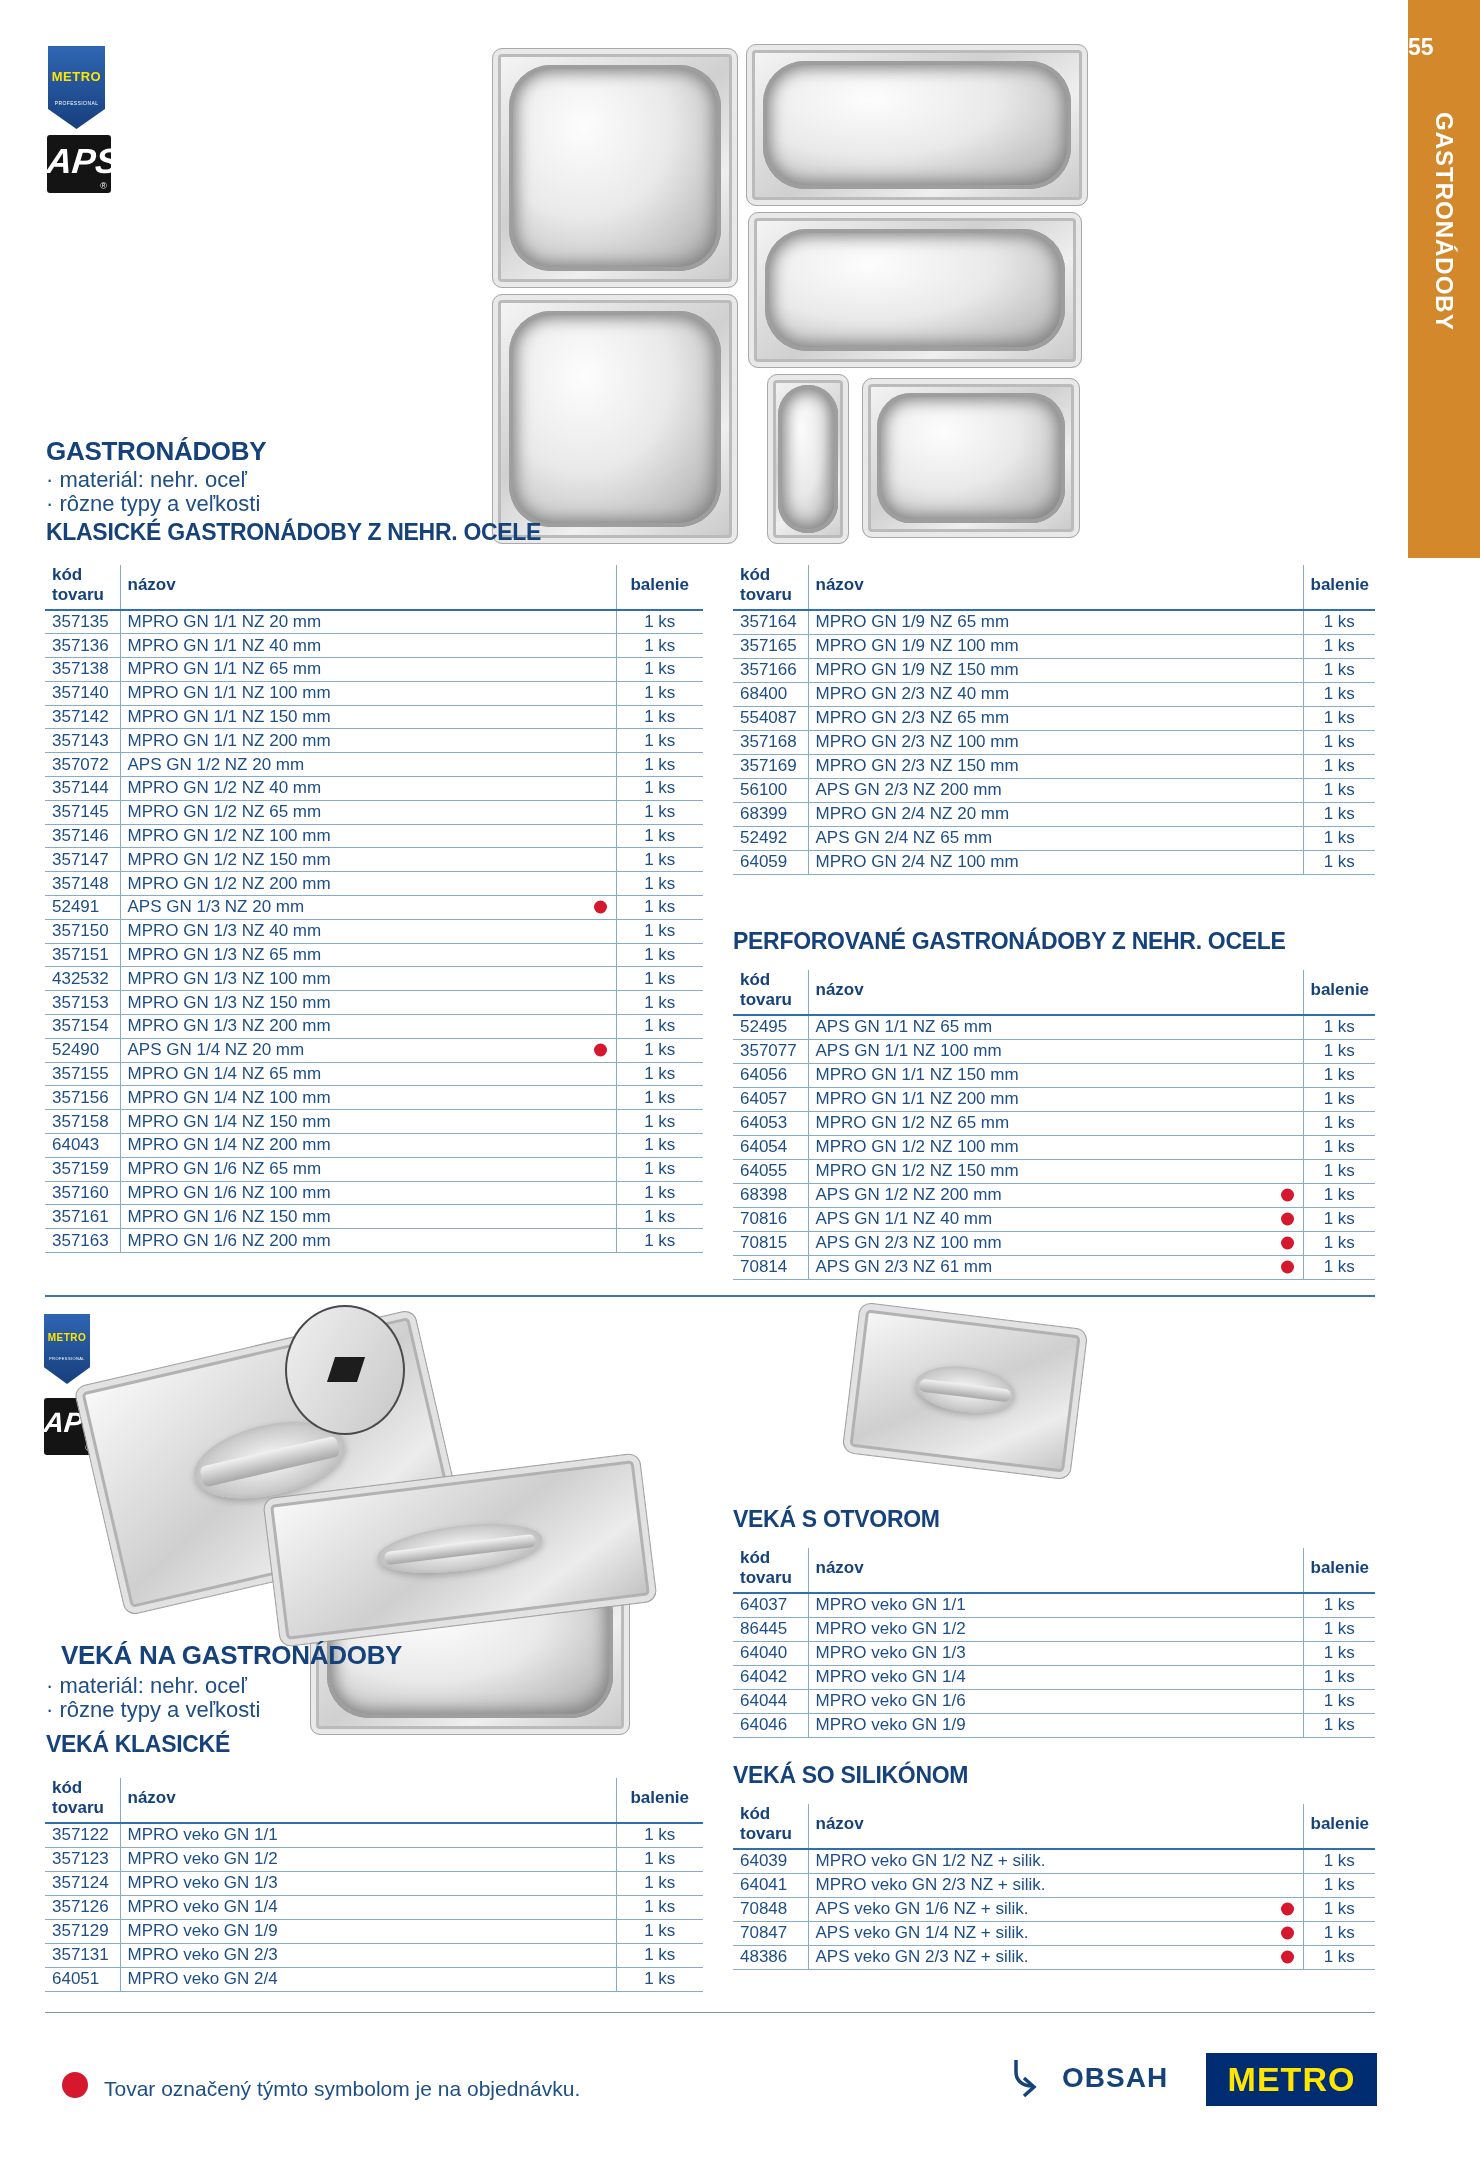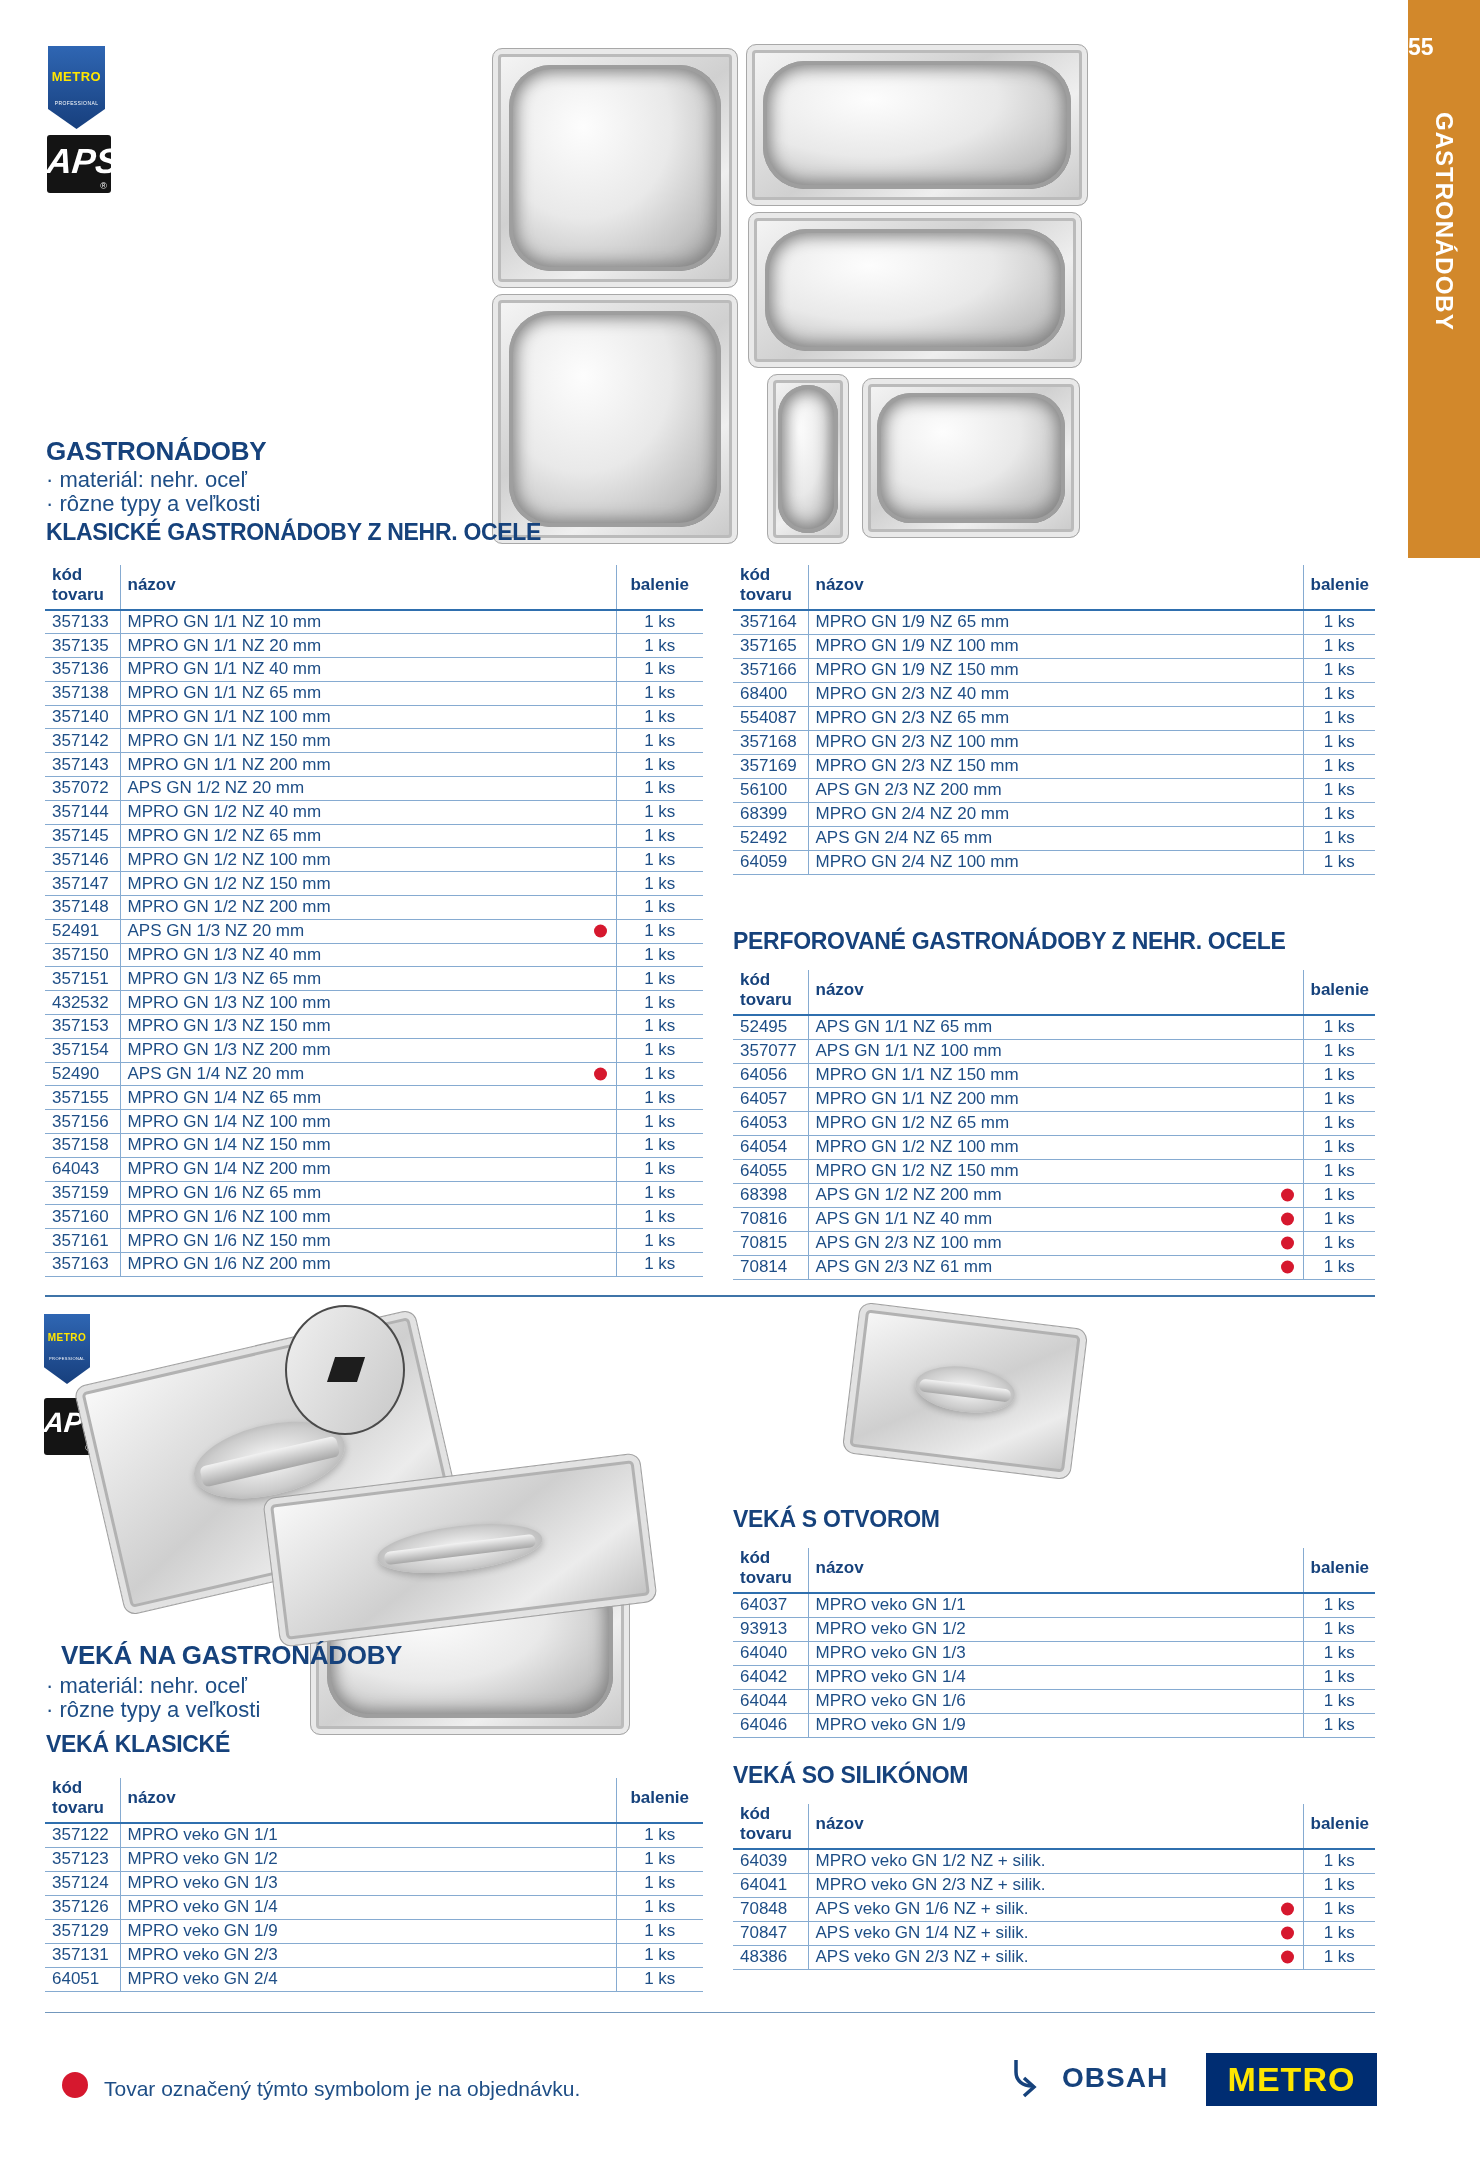--- a/index.html
+++ b/index.html
@@ -142,25 +142,20 @@
       </colgroup>
     <thead>
         <tr>
       <th class="c-code">kód tovaru</th>
       <th>názov</th>
       <th class="c-pack">balenie</th>
     </tr>
       </thead>
     <tbody>
         <tr>
-          <td class="c-code">357133</td>
-          <td class="c-name"><span>MPRO GN 1/1 NZ 10 mm</span></td>
-          <td class="c-pack">1 ks</td>
-        </tr>
-        <tr>
           <td class="c-code">357135</td>
           <td class="c-name"><span>MPRO GN 1/1 NZ 20 mm</span></td>
           <td class="c-pack">1 ks</td>
         </tr>
         <tr>
           <td class="c-code">357136</td>
           <td class="c-name"><span>MPRO GN 1/1 NZ 40 mm</span></td>
           <td class="c-pack">1 ks</td>
         </tr>
         <tr>
@@ -542,21 +537,21 @@
       <th class="c-pack">balenie</th>
     </tr>
       </thead>
     <tbody>
         <tr>
           <td class="c-code">64037</td>
           <td class="c-name"><span>MPRO veko GN 1/1</span></td>
           <td class="c-pack">1 ks</td>
         </tr>
         <tr>
-          <td class="c-code">93913</td>
+          <td class="c-code">86445</td>
           <td class="c-name"><span>MPRO veko GN 1/2</span></td>
           <td class="c-pack">1 ks</td>
         </tr>
         <tr>
           <td class="c-code">64040</td>
           <td class="c-name"><span>MPRO veko GN 1/3</span></td>
           <td class="c-pack">1 ks</td>
         </tr>
         <tr>
           <td class="c-code">64042</td>

